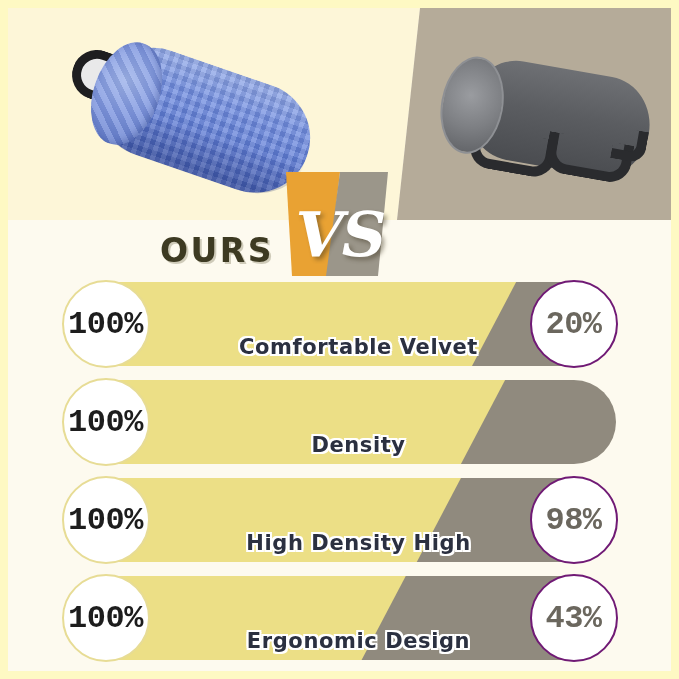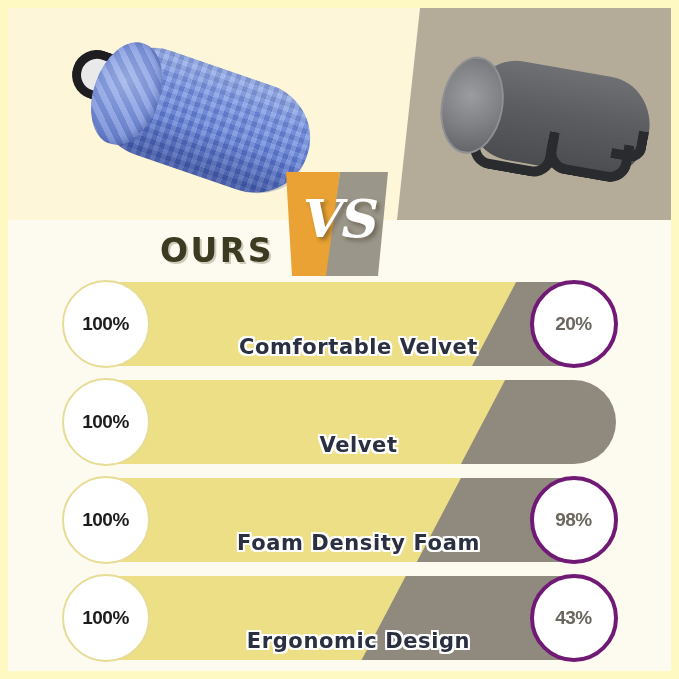--- a/index.html
+++ b/index.html
@@ -222,30 +222,30 @@
     left: 46px;
     top: 0;
     width: 62px;
     height: 104px;
     background: #9b968a;
     clip-path: polygon(14px 0, 62px 0, 52px 104px, 0 104px);
   }
   .vs-text {
     position: absolute;
     left: 0;
-    top: 0;
+    top: 16px;
     width: 120px;
     height: 92px;
     display: flex;
     align-items: center;
     justify-content: center;
     font-family: "DejaVu Serif", serif;
     font-weight: 700;
     font-style: italic;
-    font-size: 52px;
+    font-size: 62px;
     color: #ffffff;
     letter-spacing: -2px;
     text-shadow: 3px 3px 4px rgba(60,50,30,.45);
   }
 
   
   .rows {
     position: absolute;
     left: 0;
     top: 274px;
@@ -298,37 +298,37 @@
 
   .badge {
     position: absolute;
     top: -2px;
     width: 88px;
     height: 88px;
     border-radius: 50%;
     display: flex;
     align-items: center;
     justify-content: center;
-    font-family: Liberation Sans, sans-serif;
+    font-family: Liberation Mono, monospace;
     font-weight: 700;
-    font-size: 19px;
+    font-size: 32px;
     letter-spacing: -.5px;
     background: #ffffff;
   }
 
   .badge-ours {
     left: -2px;
     color: #1d1d1d;
     border: 2px solid #e7dc95;
   }
 
   .badge-others {
     right: -2px;
     color: #6b675e;
-    border: 4px solid #701a75;
+    border: 2px solid #701a75;
   }
 </style>
 </head>
 <body>
 
 <div class="infographic">
   <div class="page">
 
     <div class="hero">
       <div class="hero-left"></div>
@@ -369,29 +369,29 @@
         </div>
         <div class="row-label">Comfortable Velvet</div>
         <div class="badge badge-ours">100%</div>
         <div class="badge badge-others">20%</div>
       </div>
 
       <div class="row">
         <div class="row-track">
           <div class="row-yellow" style="clip-path: polygon(0px 0px, 80% 0px, 72% 100%, 0px 100%);"></div>
         </div>
-        <div class="row-label">Velvet</div>
+        <div class="row-label">Density</div>
         <div class="badge badge-ours">100%</div>
       </div>
 
       <div class="row">
         <div class="row-track">
           <div class="row-yellow" style="clip-path: polygon(0px 0px, 72% 0px, 64% 100%, 0px 100%);"></div>
         </div>
-        <div class="row-label">Foam Density Foam</div>
+        <div class="row-label">High Density High</div>
         <div class="badge badge-ours">100%</div>
         <div class="badge badge-others">98%</div>
       </div>
 
       <div class="row">
         <div class="row-track">
           <div class="row-yellow" style="clip-path: polygon(0px 0px, 62% 0px, 54% 100%, 0px 100%);"></div>
         </div>
         <div class="row-label">Ergonomic Design</div>
         <div class="badge badge-ours">100%</div>

